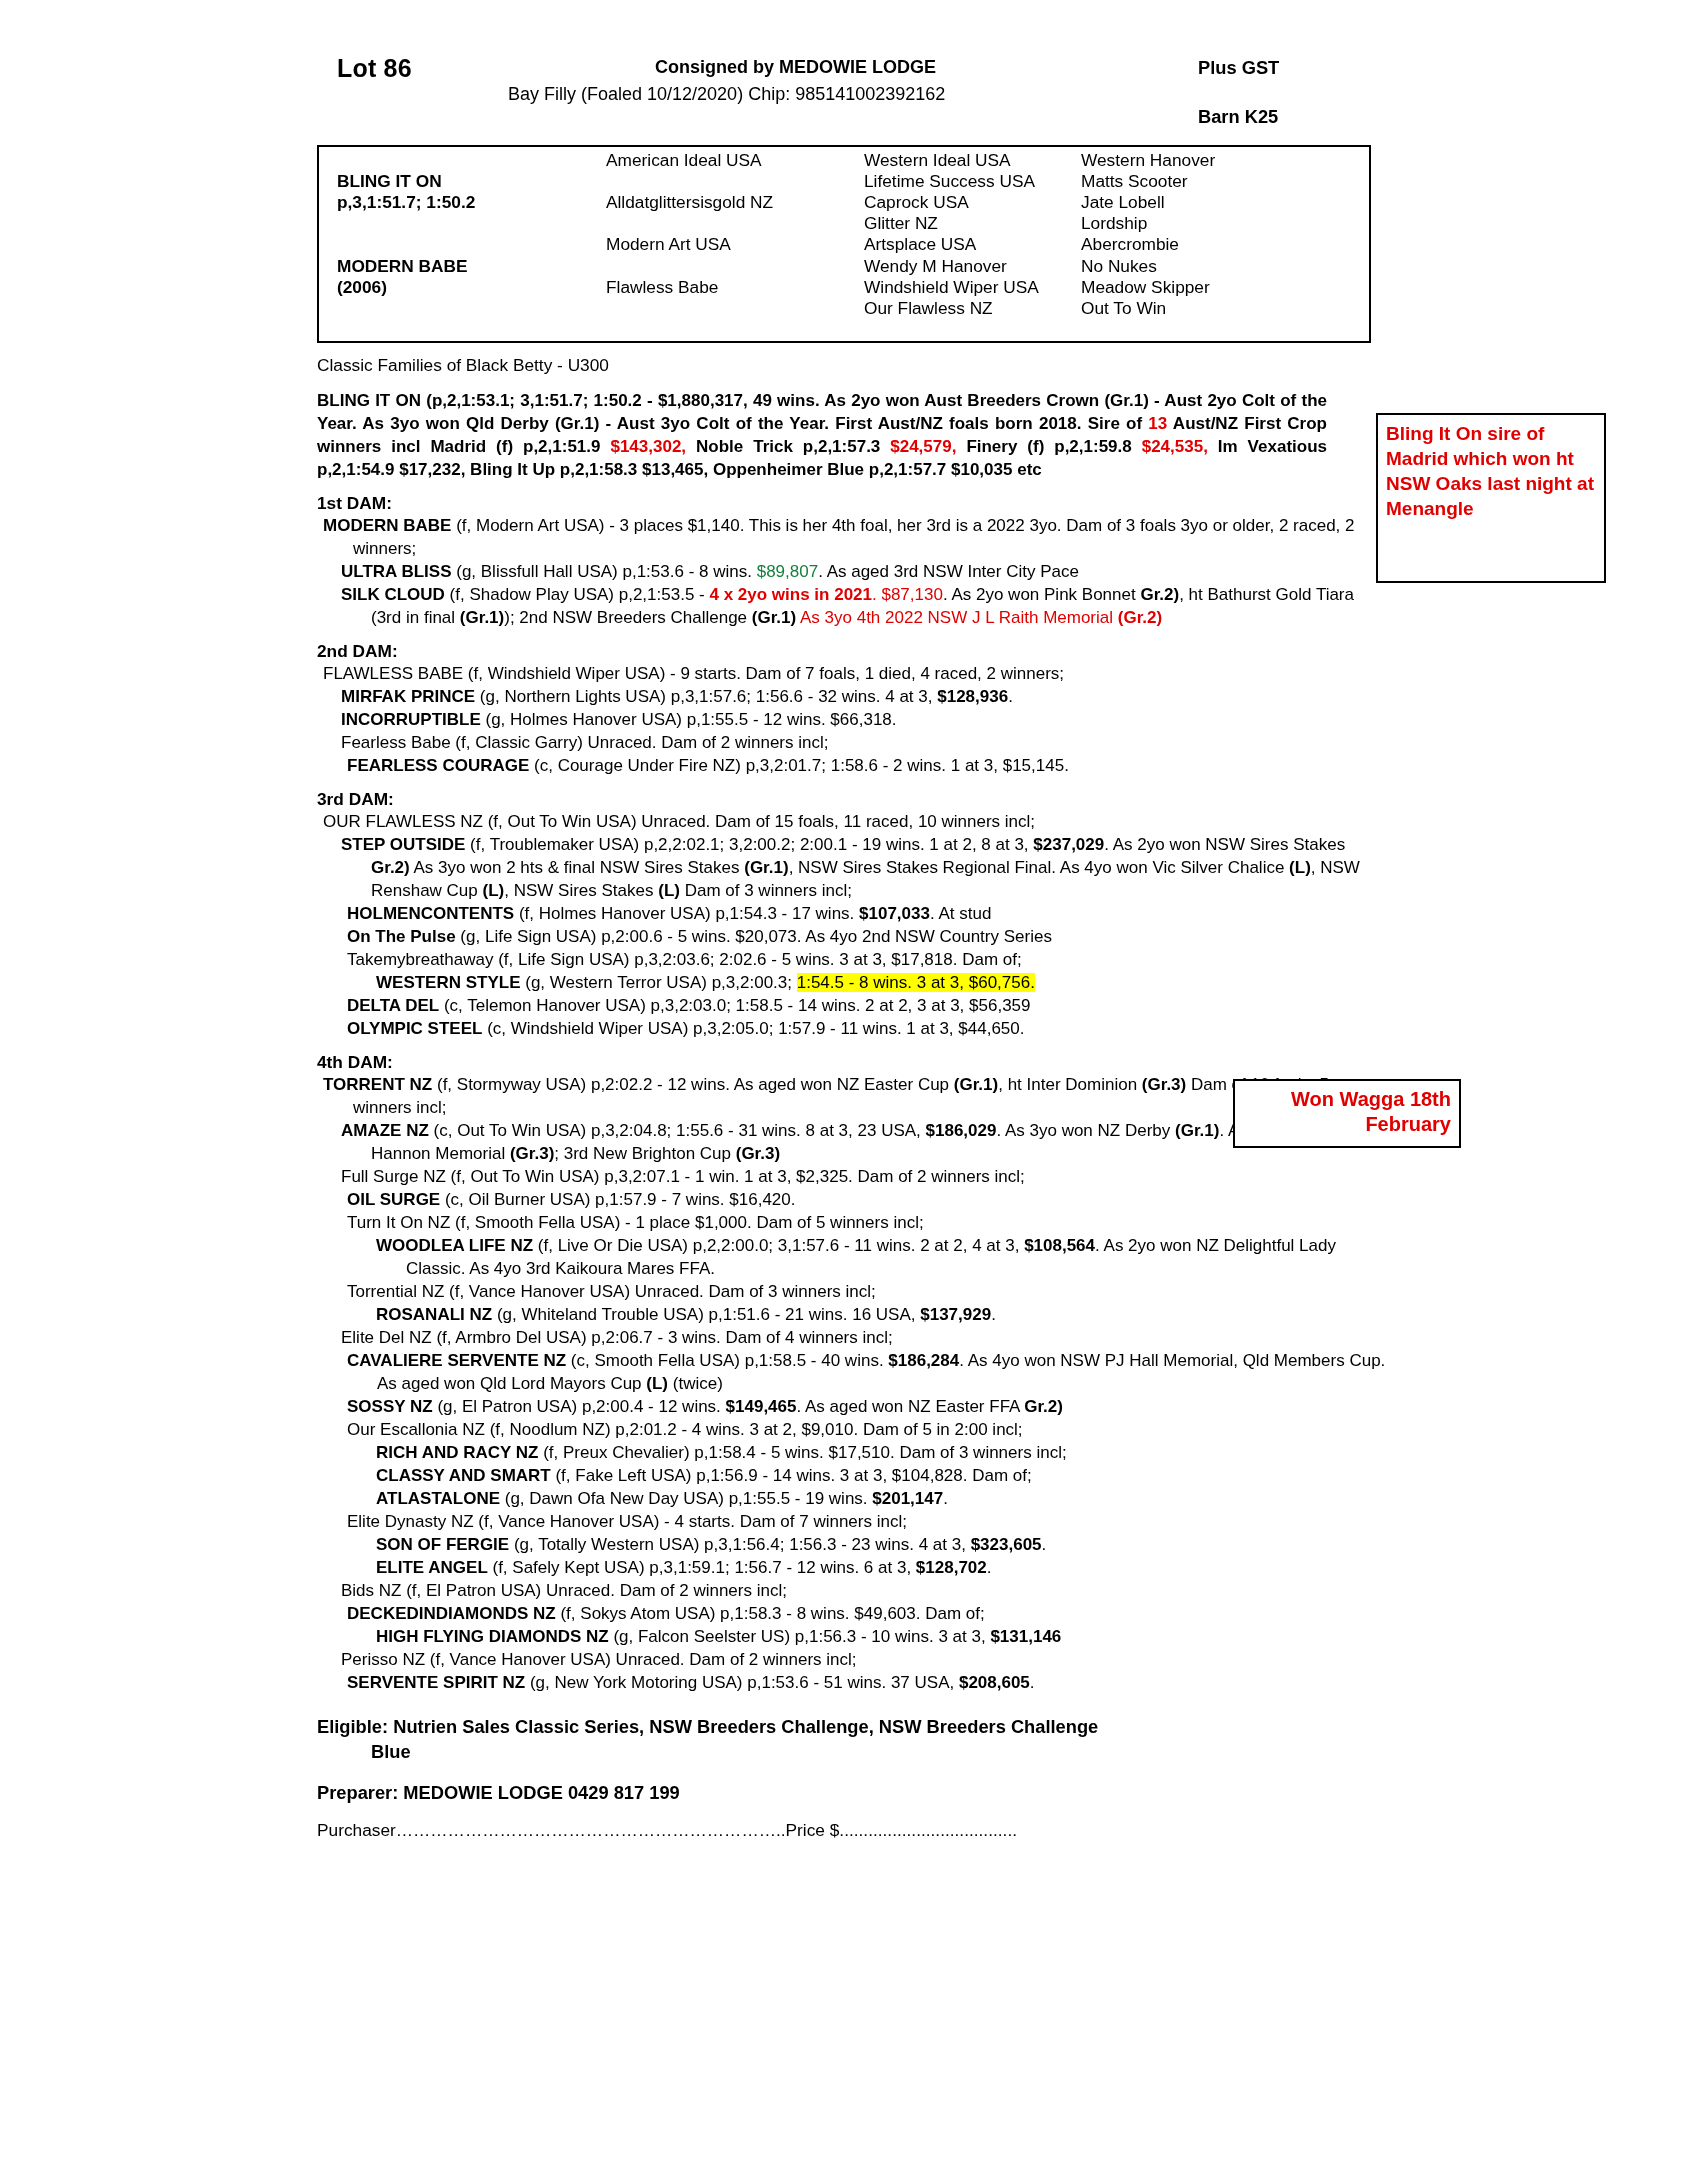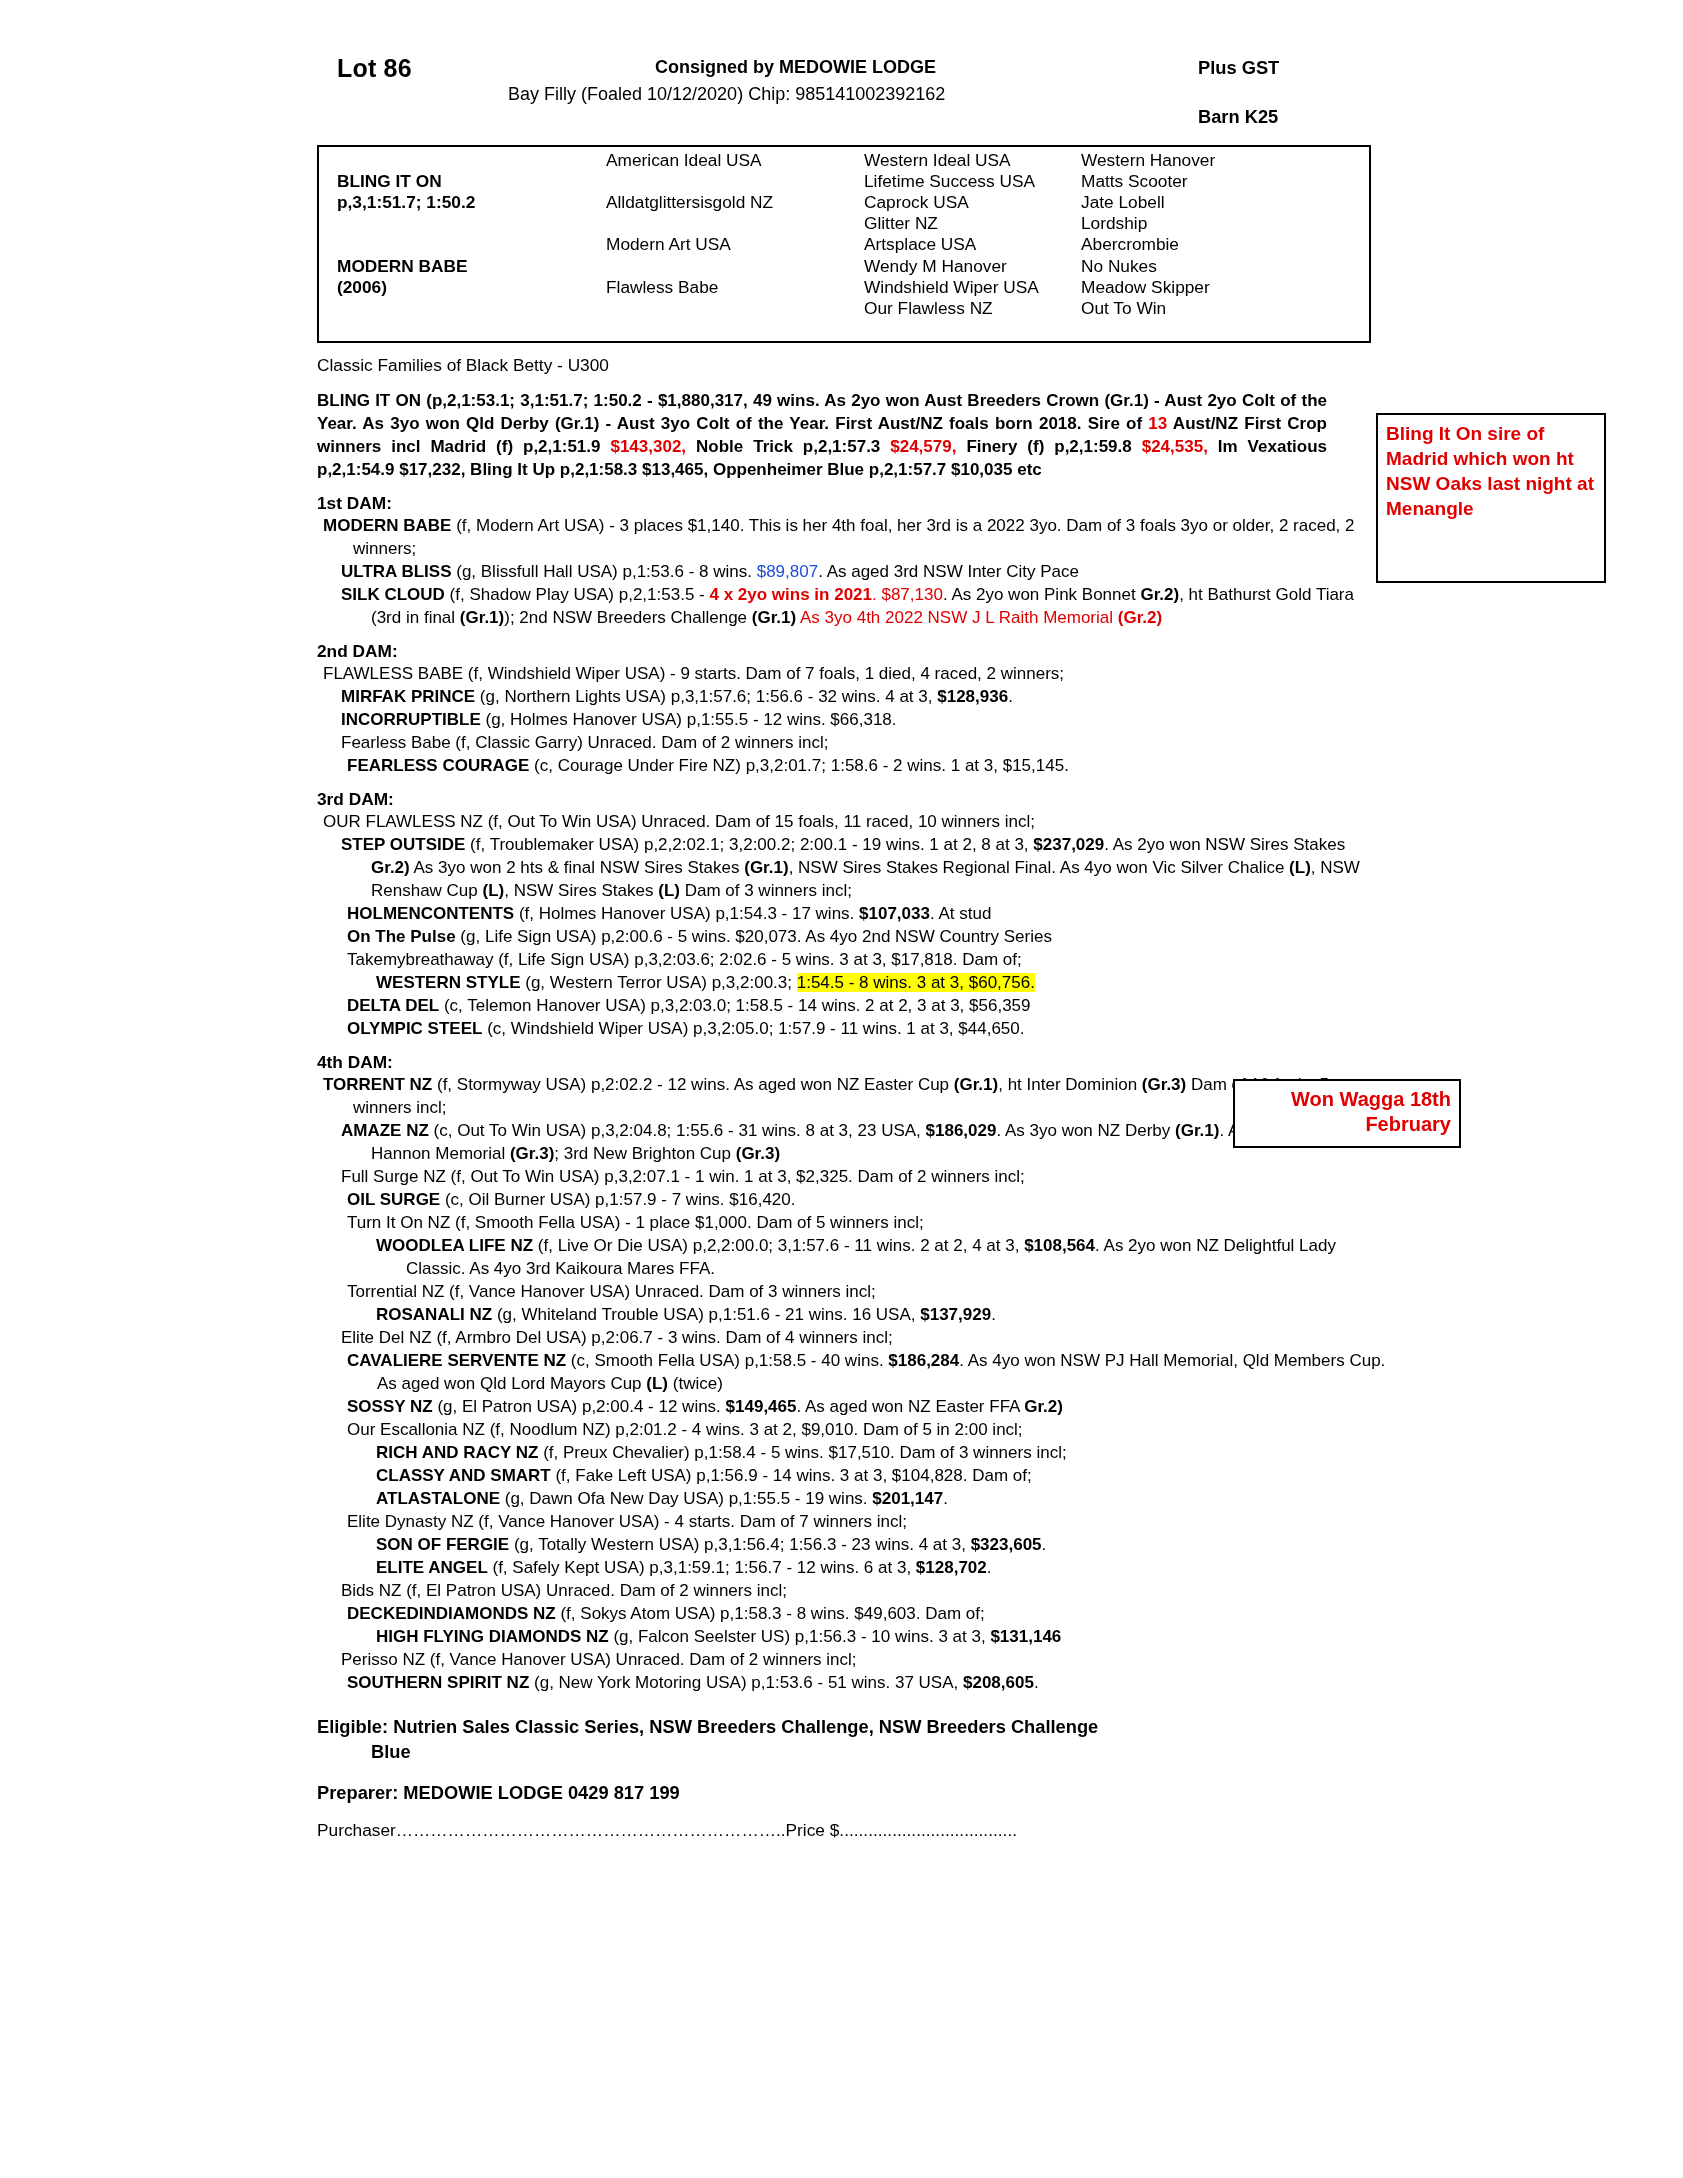--- a/index.html
+++ b/index.html
@@ -219,21 +219,21 @@
     <div class="classic">Classic Families of Black Betty - U300</div>
 
     <div class="blurb">
       <span>BLING IT ON (p,2,1:53.1; 3,1:51.7; 1:50.2 - $1,880,317, 49 wins. As 2yo won Aust Breeders Crown (Gr.1) - Aust 2yo Colt of the Year. As 3yo won Qld Derby (Gr.1) - Aust 3yo Colt of the Year. First Aust/NZ foals born 2018. Sire of </span><span class="red">13</span><span> Aust/NZ First Crop winners incl Madrid (f) p,2,1:51.9 </span><span class="red">$143,302,</span><span> Noble Trick p,2,1:57.3 </span><span class="red">$24,579,</span><span> Finery (f) p,2,1:59.8 </span><span class="red">$24,535,</span><span> Im Vexatious p,2,1:54.9 $17,232, Bling It Up p,2,1:58.3 $13,465, Oppenheimer Blue p,2,1:57.7 $10,035 etc</span>
     </div>
 
     <div id="dam-sections">
         <div class="dam-head">1st DAM:</div>
         <div class="lines">
           <div class="ln i0 hang1"><span style="font-weight: bold;">MODERN BABE</span><span> (f, Modern Art USA) - 3 places $1,140. This is her 4th foal, her 3rd is a 2022 3yo. Dam of 3 foals 3yo or older, 2 raced, 2 winners;</span></div>
-          <div class="ln i1 hang1"><span style="font-weight: bold;">ULTRA BLISS</span><span> (g, Blissfull Hall USA) p,1:53.6 - 8 wins. </span><span style="color: #1d4ed8;">$89,807</span><span>. As aged 3rd NSW Inter City Pace</span></div>
+          <div class="ln i1 hang1"><span style="font-weight: bold;">ULTRA BLISS</span><span> (g, Blissfull Hall USA) p,1:53.6 - 8 wins. </span><span style="color: #15803d;">$89,807</span><span>. As aged 3rd NSW Inter City Pace</span></div>
           <div class="ln i1 hang1"><span style="font-weight: bold;">SILK CLOUD</span><span> (f, Shadow Play USA) p,2,1:53.5 - </span><span style="font-weight: bold; color: rgb(224, 0, 0);">4 x 2yo wins in 2021</span><span style="color: rgb(224, 0, 0);">. </span><span style="color: rgb(224, 0, 0);">$87,130</span><span>. As 2yo won Pink Bonnet </span><span style="font-weight: bold;">Gr.2)</span><span>, ht Bathurst Gold Tiara (3rd in final </span><span style="font-weight: bold;">(Gr.1)</span><span>); 2nd NSW Breeders Challenge </span><span style="font-weight: bold;">(Gr.1)</span><span style="color: rgb(224, 0, 0);"> As 3yo 4th 2022 NSW J L Raith Memorial </span><span style="font-weight: bold; color: rgb(224, 0, 0);">(Gr.2)</span></div>
         </div>
         <div class="dam-head">2nd DAM:</div>
         <div class="lines">
           <div class="ln i0 hang1"><span>FLAWLESS BABE (f, Windshield Wiper USA) - 9 starts. Dam of 7 foals, 1 died, 4 raced, 2 winners;</span></div>
           <div class="ln i1 hang1"><span style="font-weight: bold;">MIRFAK PRINCE</span><span> (g, Northern Lights USA) p,3,1:57.6; 1:56.6 - 32 wins. 4 at 3, </span><span style="font-weight: bold;">$128,936</span><span>.</span></div>
           <div class="ln i1 hang1"><span style="font-weight: bold;">INCORRUPTIBLE</span><span> (g, Holmes Hanover USA) p,1:55.5 - 12 wins. $66,318.</span></div>
           <div class="ln i1 hang1"><span>Fearless Babe (f, Classic Garry) Unraced. Dam of 2 winners incl;</span></div>
           <div class="ln i2 hang1"><span style="font-weight: bold;">FEARLESS COURAGE</span><span> (c, Courage Under Fire NZ) p,3,2:01.7; 1:58.6 - 2 wins. 1 at 3, $15,145.</span></div>
         </div>
@@ -265,21 +265,21 @@
           <div class="ln i3 hang1"><span style="font-weight: bold;">RICH AND RACY NZ</span><span> (f, Preux Chevalier) p,1:58.4 - 5 wins. $17,510. Dam of 3 winners incl;</span></div>
           <div class="ln i3 hang1"><span style="font-weight: bold;">CLASSY AND SMART</span><span> (f, Fake Left USA) p,1:56.9 - 14 wins. 3 at 3, $104,828. Dam of;</span></div>
           <div class="ln i3 hang1"><span style="font-weight: bold;">ATLASTALONE</span><span> (g, Dawn Ofa New Day USA) p,1:55.5 - 19 wins. </span><span style="font-weight: bold;">$201,147</span><span>.</span></div>
           <div class="ln i2 hang1"><span>Elite Dynasty NZ (f, Vance Hanover USA) - 4 starts. Dam of 7 winners incl;</span></div>
           <div class="ln i3 hang1"><span style="font-weight: bold;">SON OF FERGIE</span><span> (g, Totally Western USA) p,3,1:56.4; 1:56.3 - 23 wins. 4 at 3, </span><span style="font-weight: bold;">$323,605</span><span>.</span></div>
           <div class="ln i3 hang1"><span style="font-weight: bold;">ELITE ANGEL</span><span> (f, Safely Kept USA) p,3,1:59.1; 1:56.7 - 12 wins. 6 at 3, </span><span style="font-weight: bold;">$128,702</span><span>.</span></div>
           <div class="ln i1 hang1"><span>Bids NZ (f, El Patron USA) Unraced. Dam of 2 winners incl;</span></div>
           <div class="ln i2 hang1"><span style="font-weight: bold;">DECKEDINDIAMONDS NZ</span><span> (f, Sokys Atom USA) p,1:58.3 - 8 wins. $49,603. Dam of;</span></div>
           <div class="ln i3 hang1"><span style="font-weight: bold;">HIGH FLYING DIAMONDS NZ</span><span> (g, Falcon Seelster US) p,1:56.3 - 10 wins. 3 at 3, </span><span style="font-weight: bold;">$131,146</span></div>
           <div class="ln i1 hang1"><span>Perisso NZ (f, Vance Hanover USA) Unraced. Dam of 2 winners incl;</span></div>
-          <div class="ln i2 hang1"><span style="font-weight: bold;">SOUTHERN SPIRIT NZ</span><span> (g, New York Motoring USA) p,1:53.6 - 51 wins. 37 USA, </span><span style="font-weight: bold;">$208,605</span><span>.</span></div>
+          <div class="ln i2 hang1"><span style="font-weight: bold;">SERVENTE SPIRIT NZ</span><span> (g, New York Motoring USA) p,1:53.6 - 51 wins. 37 USA, </span><span style="font-weight: bold;">$208,605</span><span>.</span></div>
         </div>
       </div>
 
     <div class="eligible">
       <span>Eligible: Nutrien Sales Classic Series, NSW Breeders Challenge, NSW Breeders Challenge</span>
       <span class="cont">Blue</span>
     </div>
     <div class="preparer">Preparer: MEDOWIE LODGE 0429 817 199</div>
     <div class="purchaser">Purchaser…………………………………………………………..Price $.....................................</div>
   </div>

